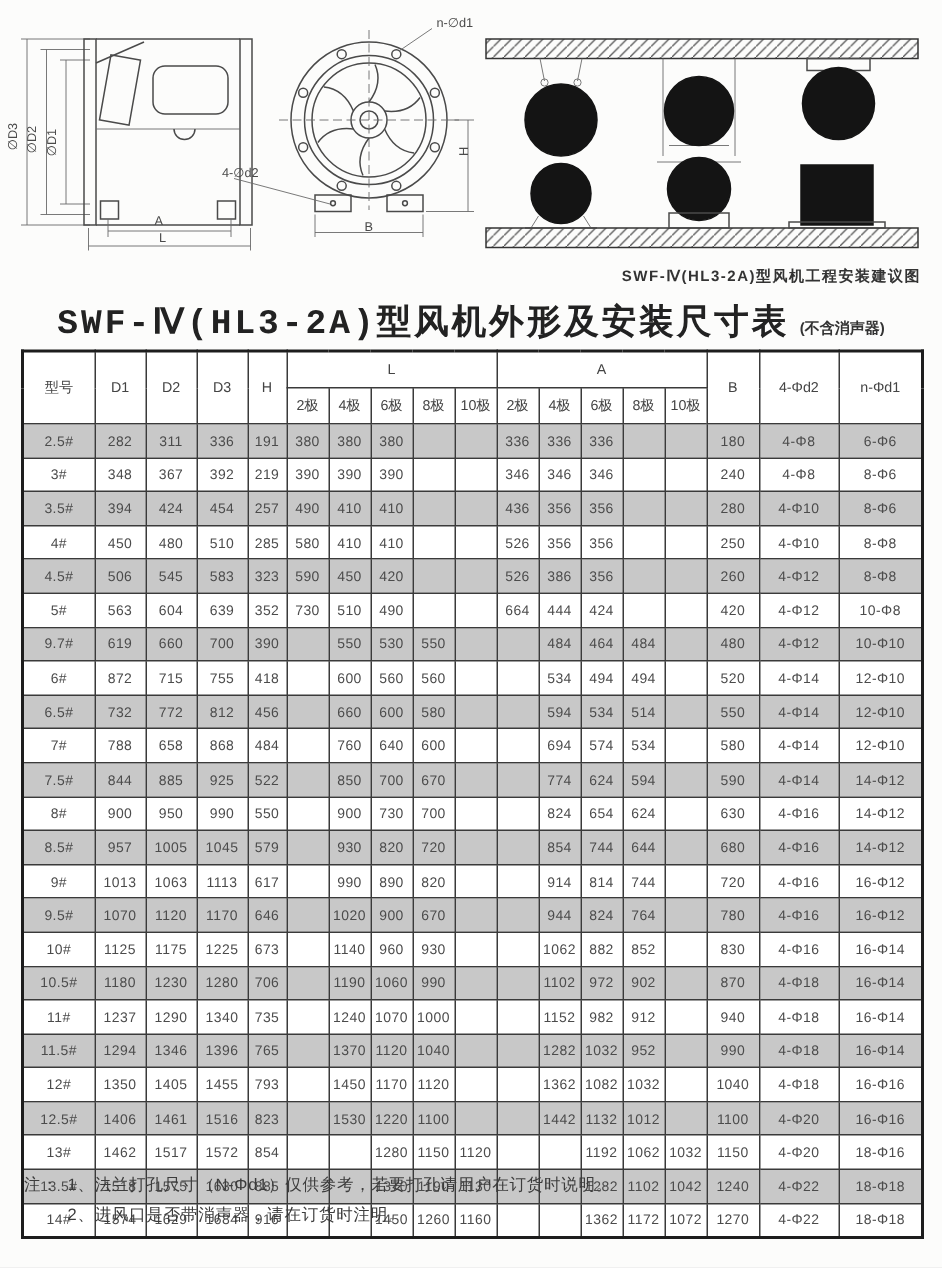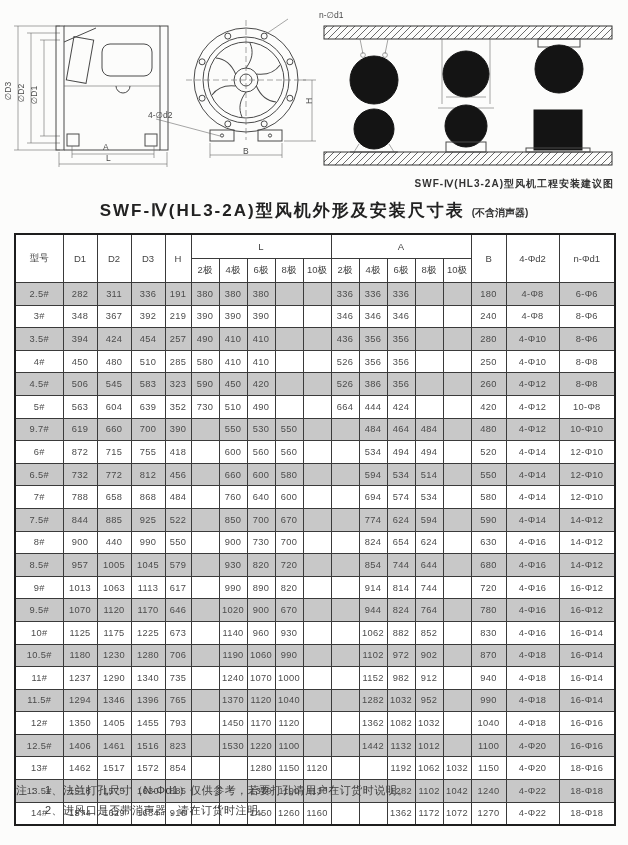--- a/index.html
+++ b/index.html
@@ -8,21 +8,21 @@
   svg{position:absolute;overflow:visible;}
   .stroke{stroke:#4a4a4a;fill:none;stroke-width:1;}
   .thin{stroke:#6a6a6a;fill:none;stroke-width:.6;}
   .blackfill{fill:#141414;stroke:#141414;}
   .dlabel{position:absolute;font-size:8.5px;color:#4a4a4a;white-space:nowrap;}
   .vlabel{transform:rotate(-90deg);transform-origin:center;}
   .caption{position:absolute;top:177px;font-size:10px;font-weight:bold;color:#333;
            text-align:center;letter-spacing:1px;white-space:nowrap;}
   .titlebar{position:absolute;top:199px;left:0;width:628px;display:flex;
             justify-content:center;align-items:baseline;gap:7px;}
-  .title-main{font-size:17px;font-weight:bold;color:#222;letter-spacing:2px;}
+  .title-main{font-size:23px;font-weight:bold;color:#222;letter-spacing:2px;font-family:Liberation Mono, monospace;}
   .title-suffix{font-size:10px;color:#333;font-weight:bold;}
   table.dim{position:absolute;left:14px;top:233px;width:600px;border-collapse:collapse;
             table-layout:fixed;background:#fff;border:2px solid #1d1d1d;}
   table.dim th,table.dim td{border:1px solid #3a3a3a;text-align:center;vertical-align:middle;
             font-weight:normal;overflow:hidden;white-space:nowrap;}
   table.dim th{font-size:9.5px;color:#444;height:21px;}
   table.dim td{font-size:9.3px;color:#4b4b4b;height:19.6px;letter-spacing:.3px;}
   table.dim tr.stripe td{background:#c8c8c8;}
   .notes{position:absolute;left:16px;top:780px;display:flex;font-size:11px;color:#3c3c3c;
          line-height:20px;letter-spacing:.5px;}
@@ -106,21 +106,21 @@
     <line class="thin" x1="44" y1="120" x2="-20" y2="103"></line>
 
     <line class="thin" x1="34" y1="127" x2="34" y2="142"></line>
     <line class="thin" x1="106" y1="127" x2="106" y2="142"></line>
     <line class="thin" x1="34" y1="139" x2="106" y2="139"></line>
 
     <line class="thin" x1="124" y1="64" x2="140" y2="64"></line>
     <line class="thin" x1="108" y1="125" x2="140" y2="125"></line>
     <line class="thin" x1="136" y1="64" x2="136" y2="125"></line>
   </svg>
-  <span class="dlabel" style="left:291px;top:10px;margin-left:28px;">n-∅d1</span>
+  <span class="dlabel" style="left:291px;top:10px;">n-∅d1</span>
   <span class="dlabel" style="left:148px;top:110px;">4-∅d2</span>
   <span class="dlabel" style="left:243px;top:146px;">B</span>
   <span class="dlabel vlabel" style="left:306px;top:96px;">H</span>
 
   <svg style="left:322px;top:24px;" width="292" height="150" viewBox="0 0 292 150">
     <defs>
       <pattern id="hatch" width="7" height="7" patternUnits="userSpaceOnUse">
         <path d="M0,7 L7,0" stroke="#5a5a5a" stroke-width="0.9"></path>
       </pattern>
     </defs>
@@ -421,21 +421,21 @@
           <td>624</td>
           <td>594</td>
           <td></td>
           <td>590</td>
           <td>4-Φ14</td>
           <td>14-Φ12</td>
         </tr>
         <tr>
           <td>8#</td>
           <td>900</td>
-          <td>440</td>
+          <td>950</td>
           <td>990</td>
           <td>550</td>
           <td></td>
           <td>900</td>
           <td>730</td>
           <td>700</td>
           <td></td>
           <td></td>
           <td>824</td>
           <td>654</td>

